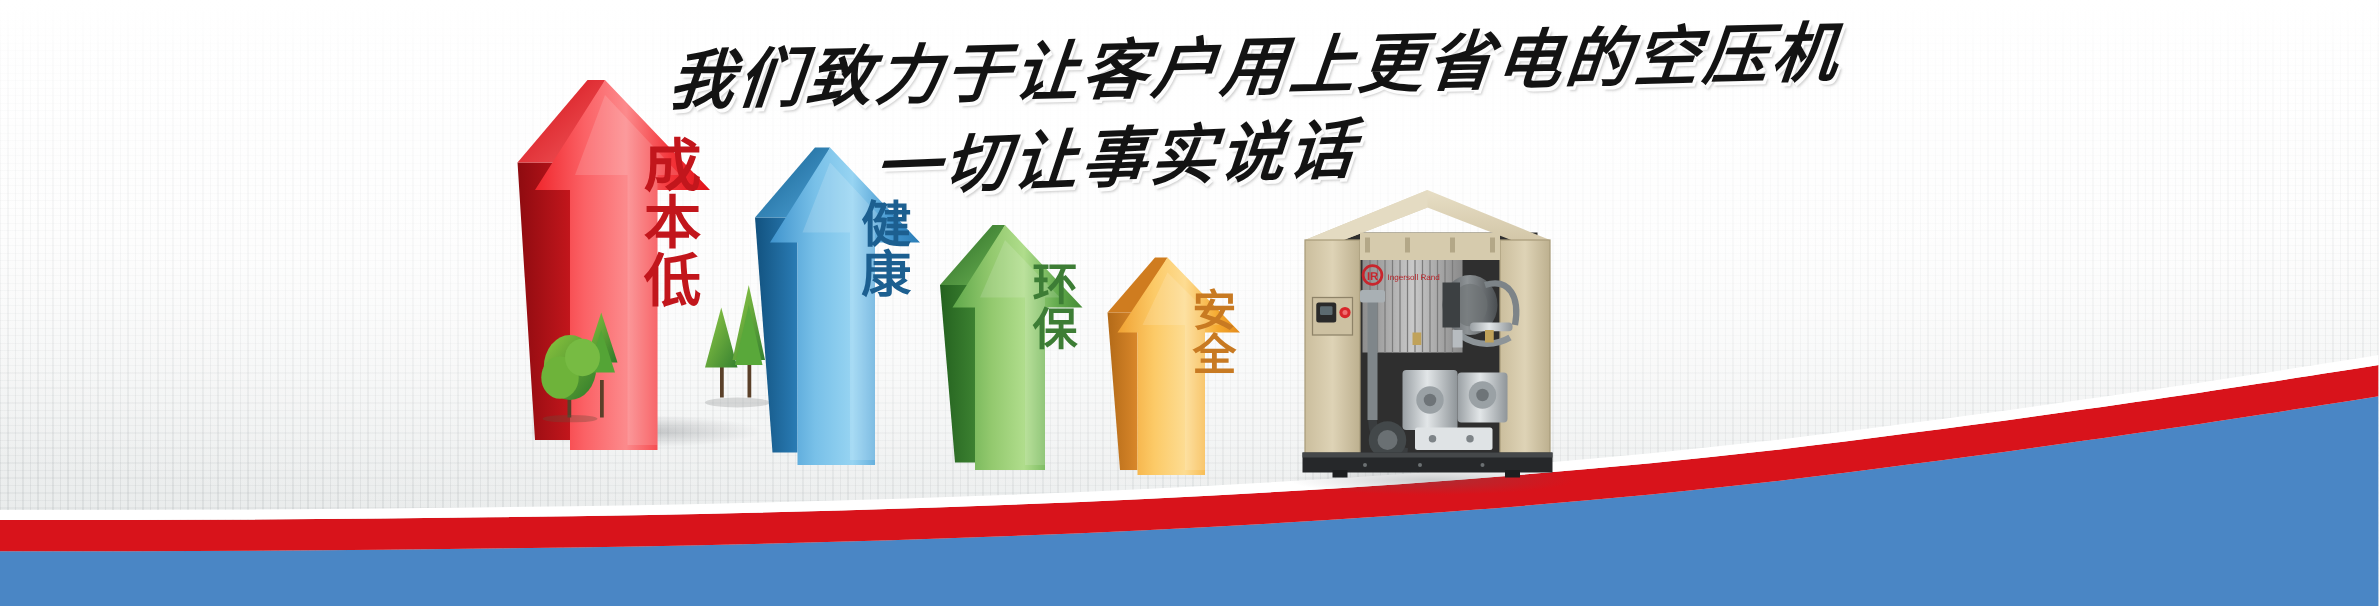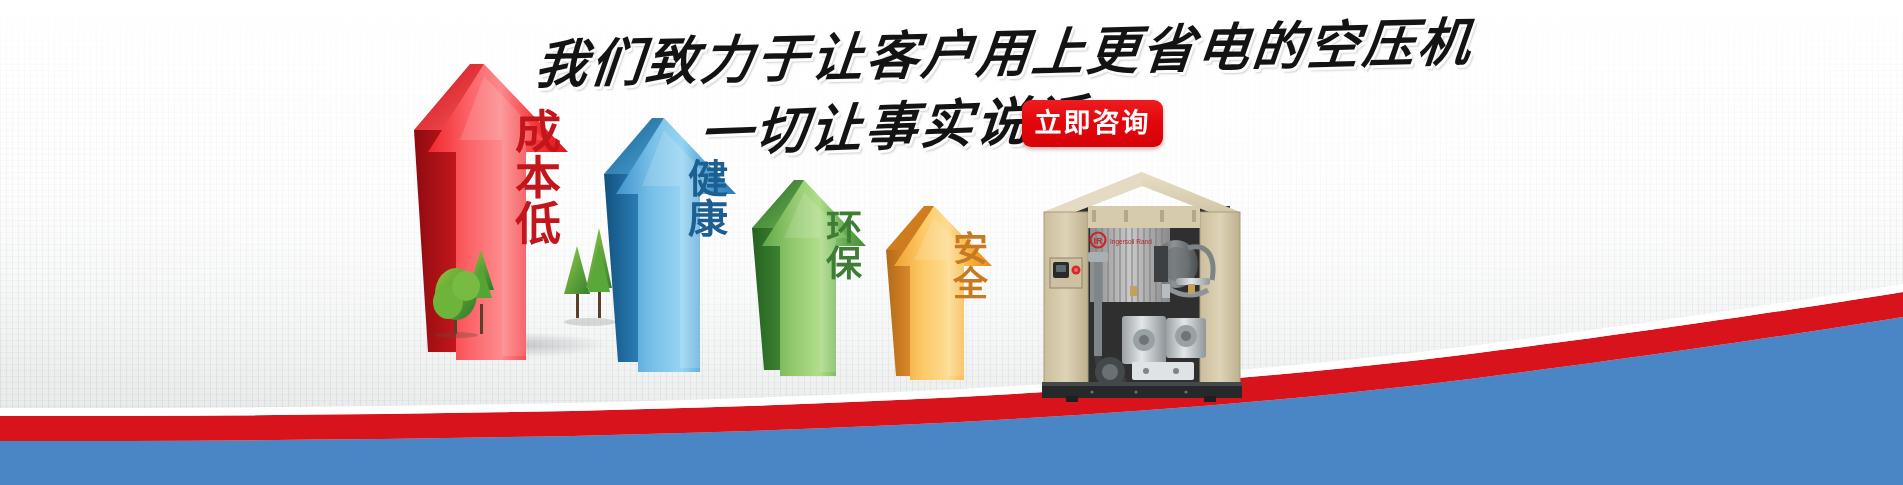--- a/index.html
+++ b/index.html
@@ -115,21 +115,21 @@
   .cta span{
     color:#ffffff;
     font-size:27px;
     font-weight:bold;
     letter-spacing:2px;
     font-family:"Liberation Sans","DejaVu Sans",sans-serif;
     line-height:1;
   }
 
   
-  .machine{position:absolute;left:1036px;top:166px;width:212px;height:238px;}
+  .machine{position:absolute;left:1036px;top:146px;width:212px;height:238px;}
   .machine svg{display:block;}
 
   
   .ground-shadow{
     position:absolute;
     border-radius:50%;
     background:radial-gradient(ellipse at center, rgba(90,95,100,.32) 0%, rgba(90,95,100,0) 70%);
     pointer-events:none;
   }
 </style>
@@ -308,23 +308,20 @@
       <polygon points="58,38 100,80 88,80 88,196 72,196 72,80 38,80" fill="#ffffff" opacity="0.14"></polygon>
     </svg>
     <div class="arrow-label" style="top:50px;left:38px;width:50px;font-size:35px;color:#c87a22;">
       <span class="lbl-inner">安全</span>
     </div>
   </div>
 
   <div class="headline" id="headline-1">我们致力于让客户用上更省电的空压机</div>
   <div class="headline" id="headline-2">一切让事实说话</div>
 
-  <div class="cta" id="cta-button" role="button" tabindex="0">
-    <span>立即咨询</span>
-  </div>
 
   <div class="ground-shadow" style="left:1030px;top:372px;width:230px;height:24px;"></div>
   <div class="machine">
     <svg width="212" height="238" viewBox="0 0 212 238">
       <defs>
         <linearGradient id="gCab" x1="0" y1="0" x2="1" y2="0">
           <stop offset="0%" stop-color="#cbbe9d"></stop>
           <stop offset="50%" stop-color="#ded3b6"></stop>
           <stop offset="100%" stop-color="#bdb08f"></stop>
         </linearGradient>

